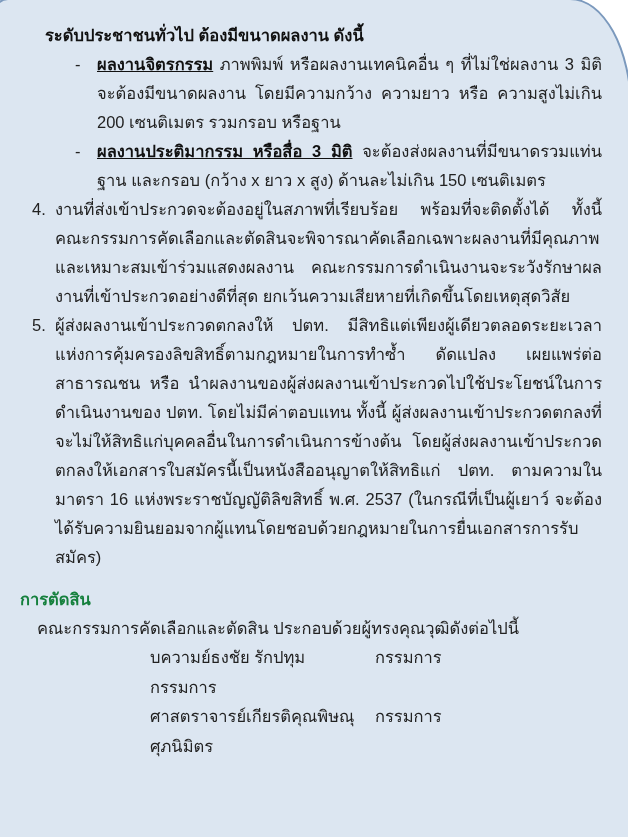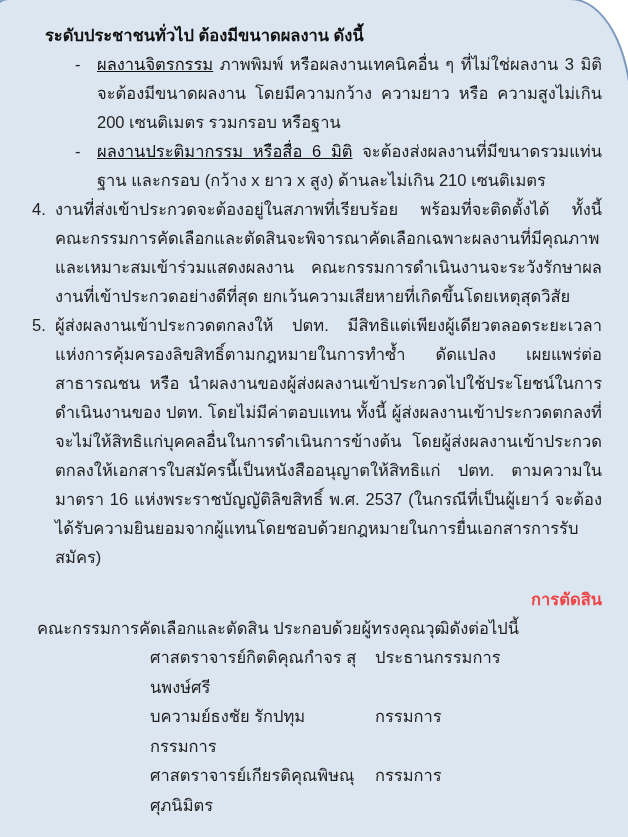--- a/index.html
+++ b/index.html
@@ -42,41 +42,40 @@
   }
   .dash-marker{
     flex:none;
     width:22px;
   }
   .dash-text{
     flex:1;
     text-align:justify;
   }
   .lead{
-    font-weight:normal;
+    font-weight:bold;
     text-decoration:underline;
     color:#111;
   }
   .num-item{
     display:flex;
     margin-left:12px;
   }
   .num-marker{
     flex:none;
     width:23px;
   }
   .num-text{
     flex:1;
     text-align:justify;
   }
   .judge-head{
     margin-top:13px;
     font-weight:bold;
-    color:#ef4444;
-    text-align:right;
+    color:#15803d;
   }
   .intro-line{
     margin-left:17px;
   }
   .committee{
     margin-left:130px;
   }
   .committee-row{
     display:flex;
     line-height:29.5px;
@@ -98,43 +97,39 @@
 
   <div class="section-head">ระดับประชาชนทั่วไป ต้องมีขนาดผลงาน ดังนี้</div>
 
   <div class="dash-item">
     <span class="dash-marker">-</span>
     <span class="dash-text"><span class="lead">ผลงานจิตรกรรม</span><span> ภาพพิมพ์ หรือผลงานเทคนิคอื่น ๆ ที่ไม่ใช่ผลงาน 3 มิติ จะต้องมีขนาดผลงาน โดยมีความกว้าง ความยาว หรือ ความสูงไม่เกิน 200 เซนติเมตร รวมกรอบ หรือฐาน</span></span>
   </div>
 
   <div class="dash-item">
     <span class="dash-marker">-</span>
-    <span class="dash-text"><span class="lead">ผลงานประติมากรรม หรือสื่อ 6 มิติ</span><span> จะต้องส่งผลงานที่มีขนาดรวมแท่น ฐาน และกรอบ (กว้าง x ยาว x สูง) ด้านละไม่เกิน 210 เซนติเมตร</span></span>
+    <span class="dash-text"><span class="lead">ผลงานประติมากรรม หรือสื่อ 3 มิติ</span><span> จะต้องส่งผลงานที่มีขนาดรวมแท่น ฐาน และกรอบ (กว้าง x ยาว x สูง) ด้านละไม่เกิน 150 เซนติเมตร</span></span>
   </div>
 
   <div class="num-item">
     <span class="num-marker">4.</span>
     <span class="num-text">งานที่ส่งเข้าประกวดจะต้องอยู่ในสภาพที่เรียบร้อย พร้อมที่จะติดตั้งได้ ทั้งนี้ คณะกรรมการคัดเลือกและตัดสินจะพิจารณาคัดเลือกเฉพาะผลงานที่มีคุณภาพและเหมาะสมเข้าร่วมแสดงผลงาน คณะกรรมการดำเนินงานจะระวังรักษาผลงานที่เข้าประกวดอย่างดีที่สุด ยกเว้นความเสียหายที่เกิดขึ้นโดยเหตุสุดวิสัย</span>
   </div>
 
   <div class="num-item">
     <span class="num-marker">5.</span>
     <span class="num-text">ผู้ส่งผลงานเข้าประกวดตกลงให้ ปตท. มีสิทธิแต่เพียงผู้เดียวตลอดระยะเวลาแห่งการคุ้มครองลิขสิทธิ์ตามกฎหมายในการทำซ้ำ ดัดแปลง เผยแพร่ต่อสาธารณชน หรือ นำผลงานของผู้ส่งผลงานเข้าประกวดไปใช้ประโยชน์ในการดำเนินงานของ ปตท. โดยไม่มีค่าตอบแทน  ทั้งนี้ ผู้ส่งผลงานเข้าประกวดตกลงที่จะไม่ให้สิทธิแก่บุคคลอื่นในการดำเนินการข้างต้น โดยผู้ส่งผลงานเข้าประกวดตกลงให้เอกสารใบสมัครนี้เป็นหนังสืออนุญาตให้สิทธิแก่ ปตท. ตามความในมาตรา 16 แห่งพระราชบัญญัติลิขสิทธิ์ พ.ศ. 2537 (ในกรณีที่เป็นผู้เยาว์ จะต้องได้รับความยินยอมจากผู้แทนโดยชอบด้วยกฎหมายในการยื่นเอกสารการรับสมัคร)</span>
   </div>
 
   <div class="judge-head">การตัดสิน</div>
 
   <div class="intro-line">คณะกรรมการคัดเลือกและตัดสิน ประกอบด้วยผู้ทรงคุณวุฒิดังต่อไปนี้</div>
 
   <div class="committee">
     <div class="committee-row">
-      <span class="committee-name">ศาสตราจารย์กิตติคุณกำจร สุนพงษ์ศรี</span>
-      <span class="committee-role">ประธานกรรมการ</span>
-    </div>
-    <div class="committee-row">
       <span class="committee-name">บความย์ธงชัย  รักปทุม</span>
       <span class="committee-role">กรรมการ</span>
     </div>
     <div class="committee-row">
       <span class="committee-role">กรรมการ</span>
     </div>
     <div class="committee-row">
       <span class="committee-name">ศาสตราจารย์เกียรติคุณพิษณุ ศุภนิมิตร</span>
       <span class="committee-role">กรรมการ</span>
     </div>

